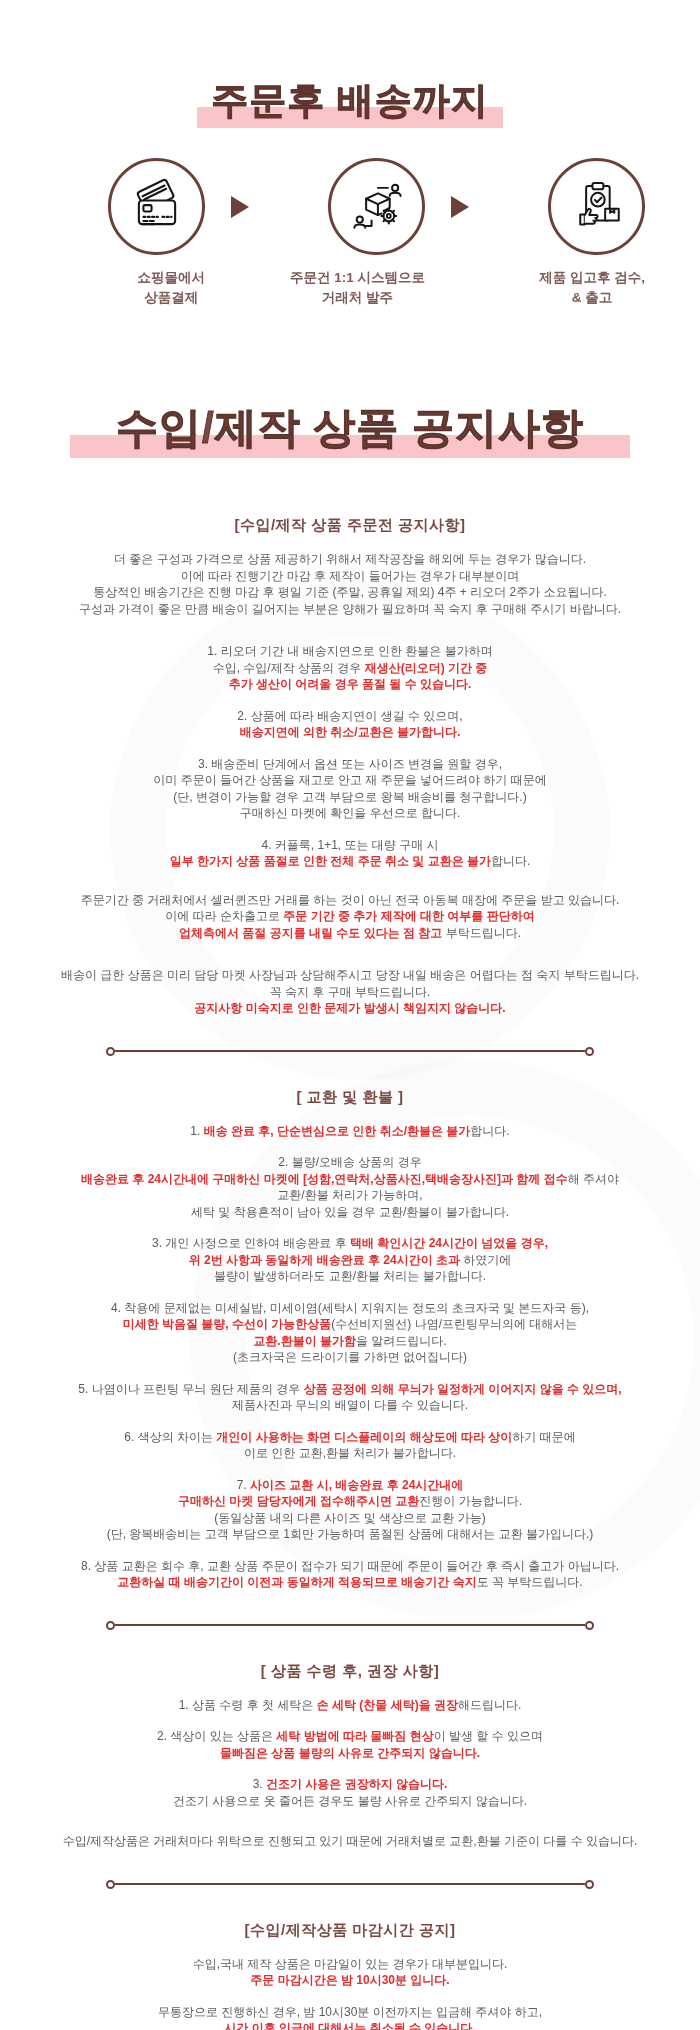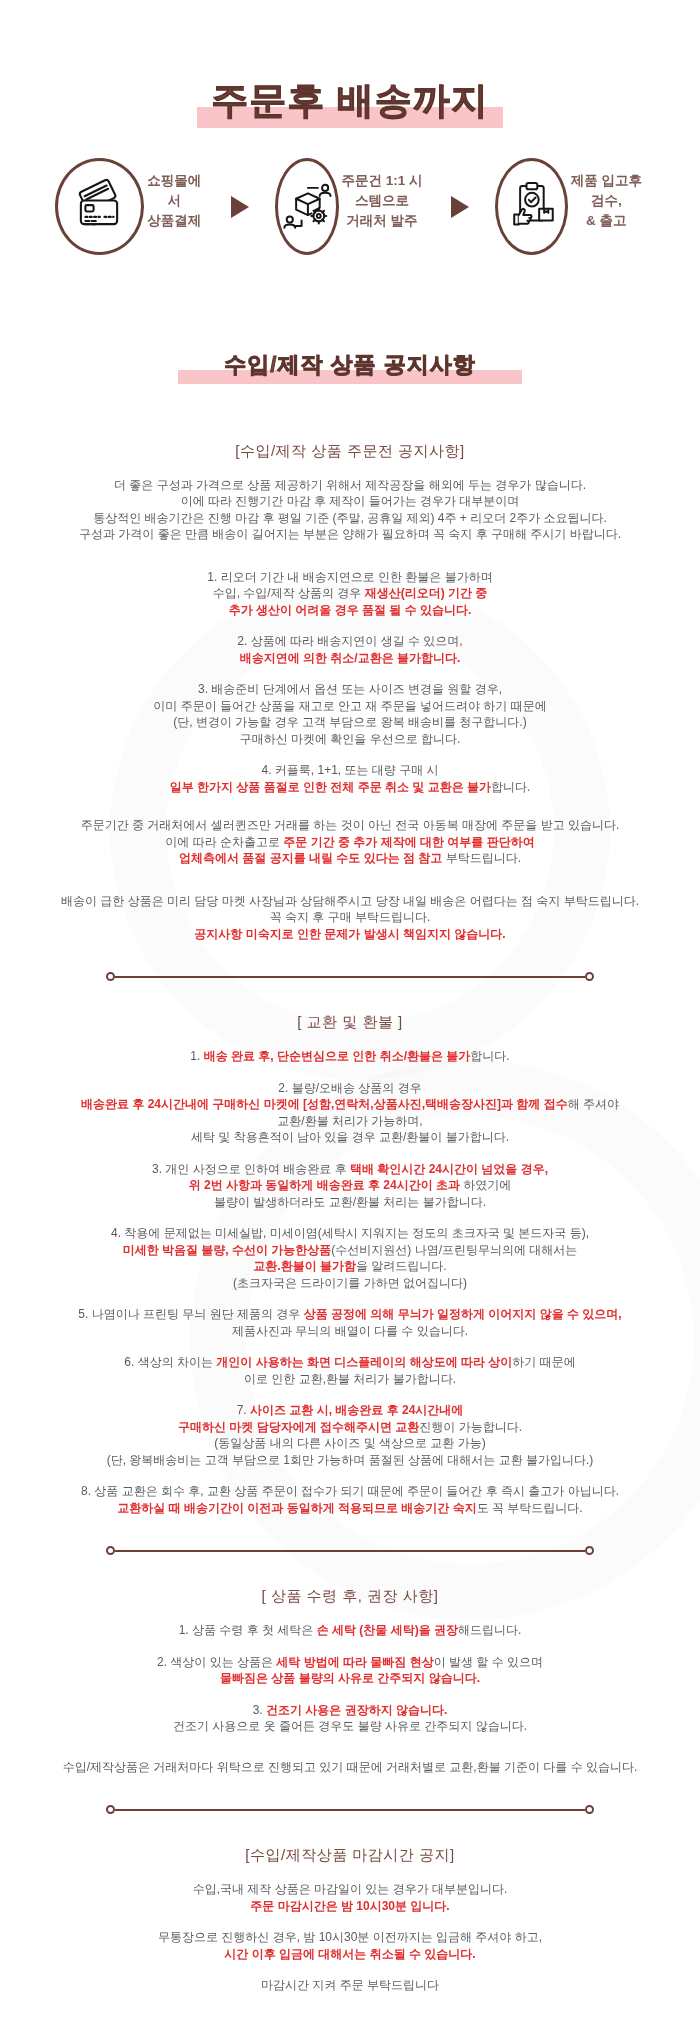--- a/index.html
+++ b/index.html
@@ -24,42 +24,42 @@
     display:inline-block; color:var(--titlebrown); font-weight:900;
     -webkit-text-stroke:1px #5e342d; letter-spacing:1px; line-height:1.05;
   }
   .hl1{
     font-size:37px; padding:2px 14px 7px;
     background:linear-gradient(to bottom, transparent 56%, var(--pink) 56%);
     margin-top:28px;
   }
   .notice-title{margin:96px 0 58px;}
   .hl2{
-    font-size:22px; padding:2px 46px 8px;
+    font-size:42px; padding:2px 46px 8px;
     background:linear-gradient(to bottom, transparent 58%, var(--pink) 58%);
   }
 
   
   .steps{display:flex; justify-content:center; align-items:flex-start; gap:26px;}
-  .step{display:flex; align-items:flex-start; width:150px;}
+  .step{display:flex; flex-direction:column; align-items:flex-end; width:150px;}
   .circle{
     width:97px; height:97px; border:3px solid var(--brown); border-radius:50%;
     display:flex; align-items:center; justify-content:center; background:#fff;
   }
   .circle svg{width:58px; height:58px;}
   .step-label{margin-top:13px; font-size:13.5px; line-height:1.5; color:var(--label); font-weight:bold;}
   .tri{
     width:0; height:0; margin-top:38px;
     border-top:11px solid transparent; border-bottom:11px solid transparent;
     border-left:18px solid var(--brown);
   }
 
   
   .sec-heading{
-    color:var(--titlebrown); font-weight:normal; font-size:15px;
+    color:var(--titlebrown); font-weight:bold; font-size:15px;
     margin-bottom:16px; letter-spacing:0.5px;margin-top:16px;
   }
   .para{margin-bottom:15px; font-size:12px; line-height:16.5px;}
   .para .red{color:var(--red); font-weight:bold;}
   .divider{
     display:flex; align-items:center; margin:30px 86px 32px;
   }
   .divider .dot{
     width:9px; height:9px; border:2.5px solid var(--brown); border-radius:50%;
     background:#fff; flex:0 0 auto;

